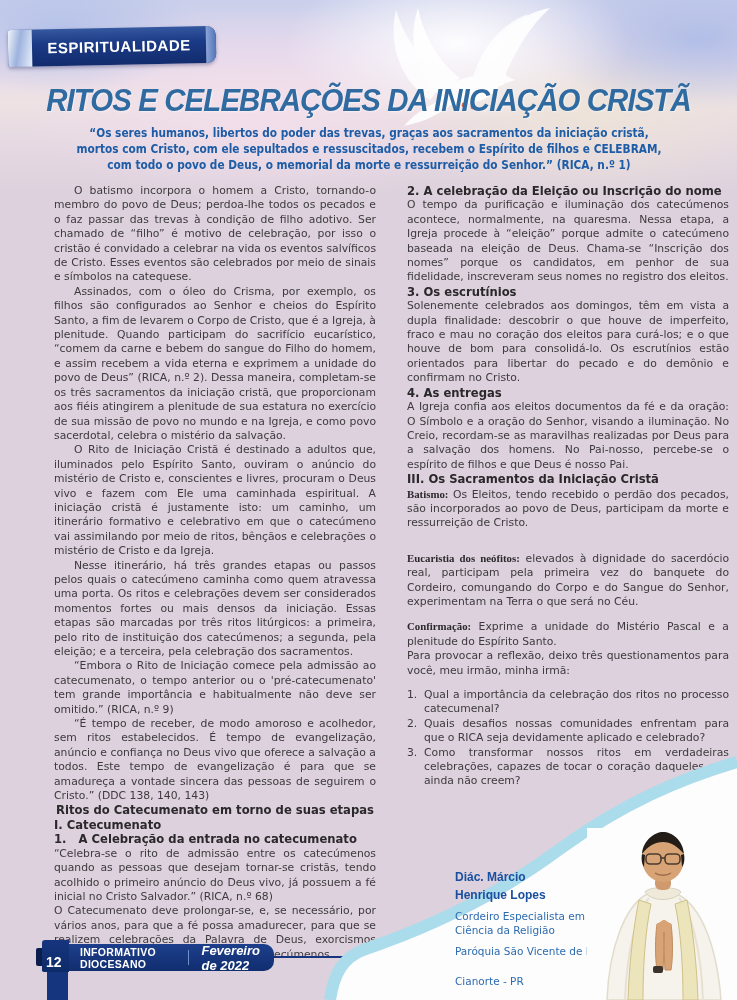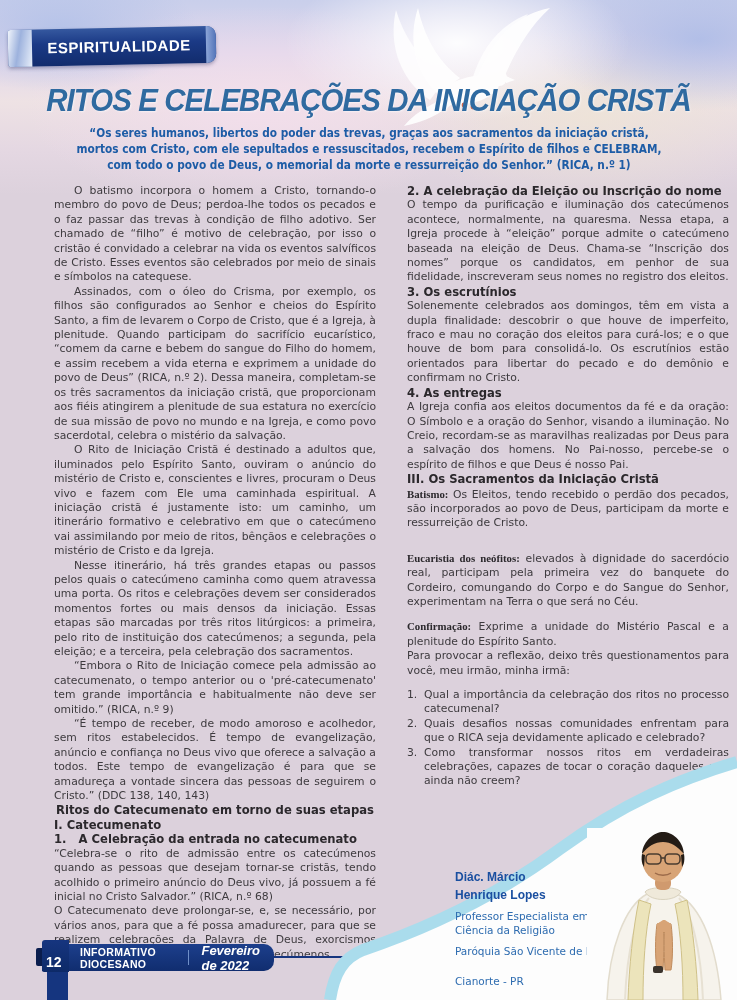--- a/index.html
+++ b/index.html
@@ -180,21 +180,21 @@
   </div>
 
   <svg class="corner-svg" viewBox="0 0 737 1000">
     <path d="M737,765 C680,782 625,806 562,852 C500,898 430,930 365,952 C345,960 336,975 332,1000 L737,1000 Z" fill="#fdfdfd"></path>
     <path d="M737,762 C680,779 623,803 560,849 C498,895 428,928 363,950 C343,958 334,973 330,1000" fill="none" stroke="#aadcec" stroke-width="12"></path>
   </svg>
 
   <div class="author-info">
     <p class="author-name">Diác. Márcio</p>
     <p class="author-name">Henrique Lopes</p>
-    <p class="author-role">Professor Especialista em</p>
+    <p class="author-role">Cordeiro Especialista em</p>
     <p class="author-role" style="margin-top:0">Ciência da Religião</p>
     <p class="author-parish">Paróquia São Vicente de Paulo</p>
     <p class="author-parish" style="margin-top:16px">Cianorte - PR</p>
   </div>
 
   <svg class="author-photo" viewBox="0 0 150 172">
     <rect x="0" y="0" width="150" height="172" fill="#fdfdfd"></rect>
 
     <path d="M20,172 C22,120 38,78 60,66 L90,66 C115,78 130,120 134,172 Z" fill="#f6f3ec" stroke="#e2dccd" stroke-width="1.5"></path>
     <path d="M38,172 C40,120 50,84 62,70" fill="none" stroke="#e7e1d3" stroke-width="2"></path>

